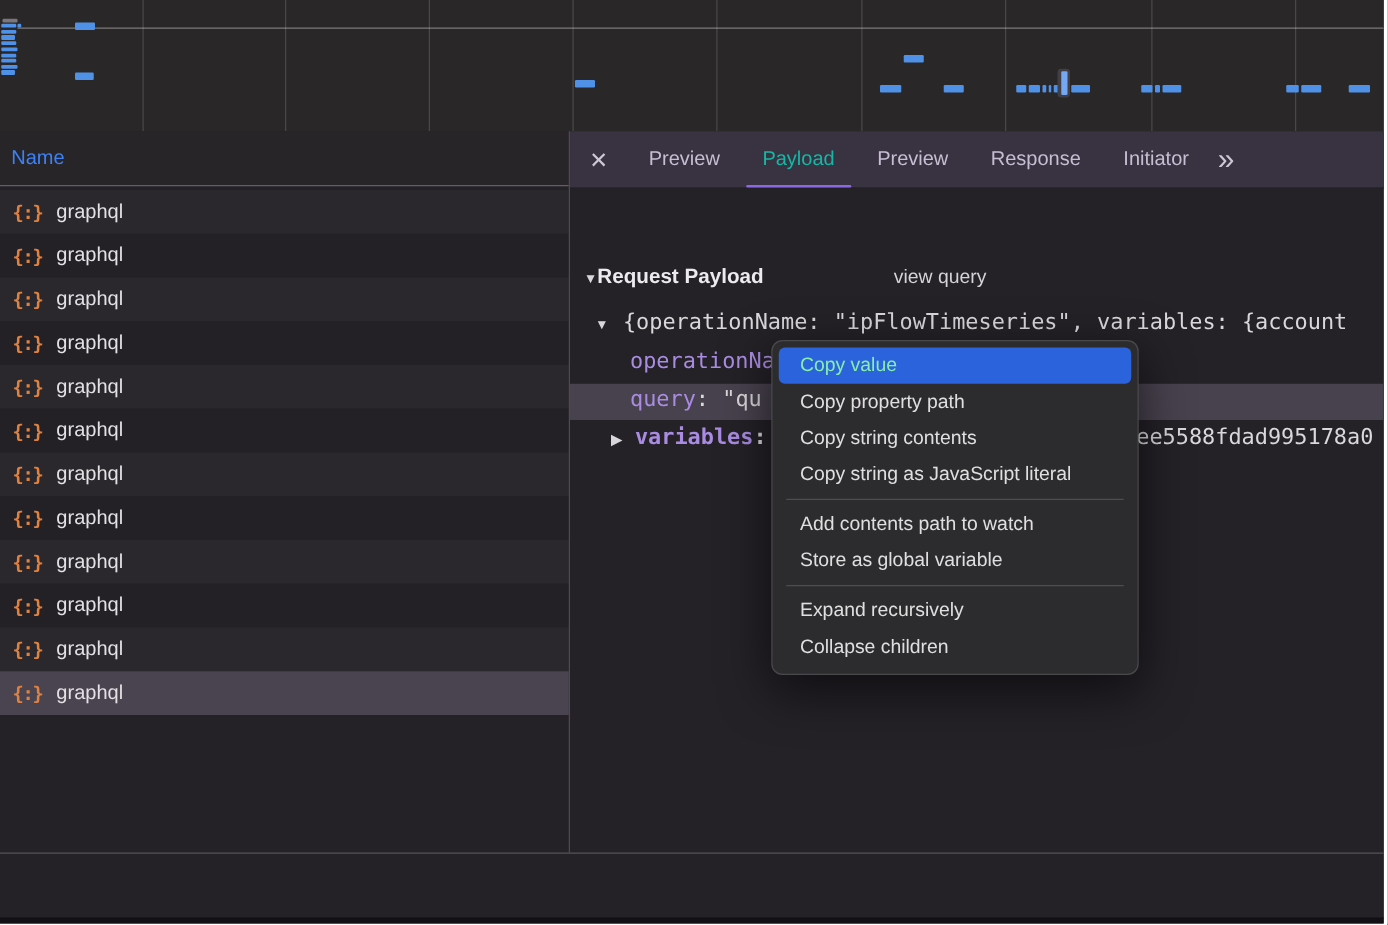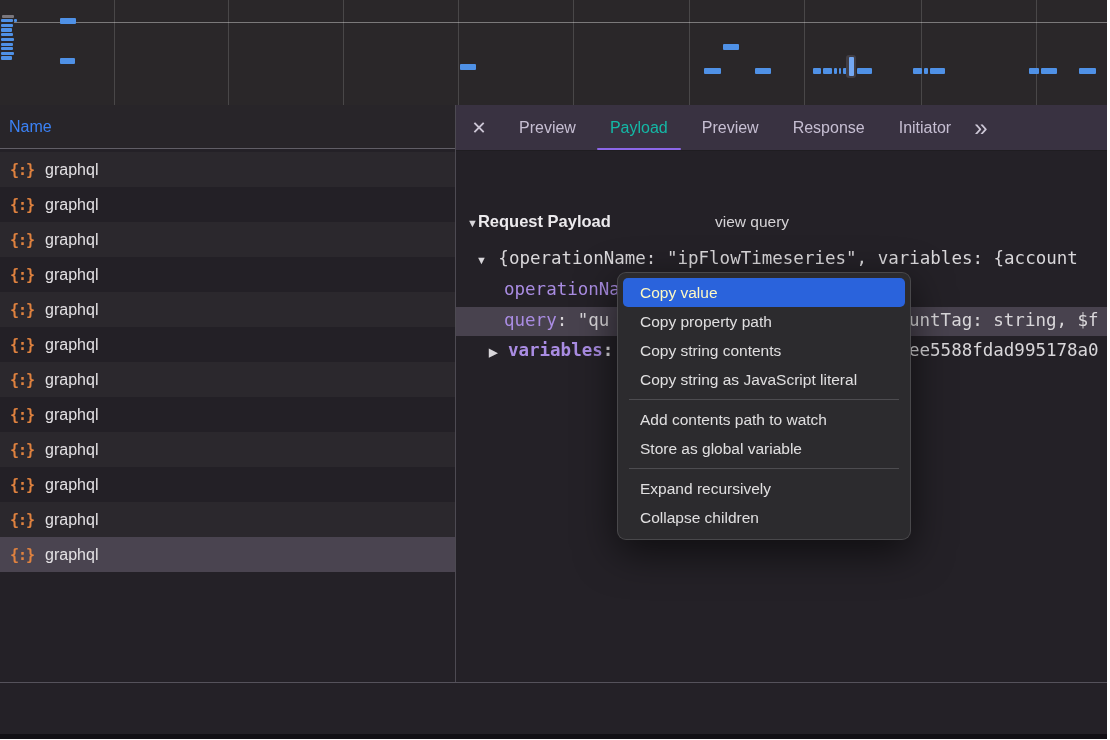--- a/index.html
+++ b/index.html
@@ -50,21 +50,21 @@
   .key{color:#a98ce2;}
   .str{color:#3eb5c8;}
   .hl-row{position:absolute;left:0;right:0;top:157px;height:29px;background:#48424e;}
 
   
   .context-menu{position:absolute;left:617px;top:272px;width:292px;background:#2c2b2e;
                 border:1px solid rgba(255,255,255,0.14);border-radius:9px;
                 box-shadow:0 12px 40px rgba(0,0,0,0.6);padding:5px 0 7px 0;z-index:50;
                 font-size:15.5px;color:#e0dfe0;}
   .menu-item{height:29px;line-height:29px;padding-left:17px;margin:0 5px;border-radius:5px;cursor:pointer;}
-  .menu-item.highlighted{background:#2a63dc;color:#fef9c3;}
+  .menu-item.highlighted{background:#2a63dc;color:#86efac;}
   .menu-sep{height:1px;background:#4d4c50;margin:5px 11px;}
 
   
   .footer{position:absolute;left:0;top:682px;width:1107px;height:52px;border-top:1px solid #55525b;background:#242127;}
   .bottom-edge{position:absolute;left:0;top:734px;width:1107px;height:5px;background:#121015;}
 </style>
 </head>
 <body>
 
 <div class="app">
@@ -197,21 +197,20 @@
         <span class="mono" style="margin-left:7px;">{operationName: "ipFlowTimeseries", variables: {account</span>
       </div>
 
       <div class="line mono" style="left:48px;top:129px;">
         <span class="key">operationName</span><span>: </span><span class="str">"ipFlowTimeseries"</span>
       </div>
 
       <div class="line mono" style="left:48px;top:160px;">
         <span class="key">query</span><span>: </span><span>"qu</span>
       </div>
-      <div class="line mono" style="left:453px;top:160px;">untTag: string, $f</div>
 
       <div class="line" style="left:33px;top:190px;font-weight:bold;">
         <span class="tri">▶</span>
         <span class="mono" style="margin-left:6px;"><span class="key">variables</span><span>: </span></span>
       </div>
       <div class="line mono" style="left:453px;top:190px;">ee5588fdad995178a0</div>
     </div>
   </div>
 
   <div class="context-menu">

